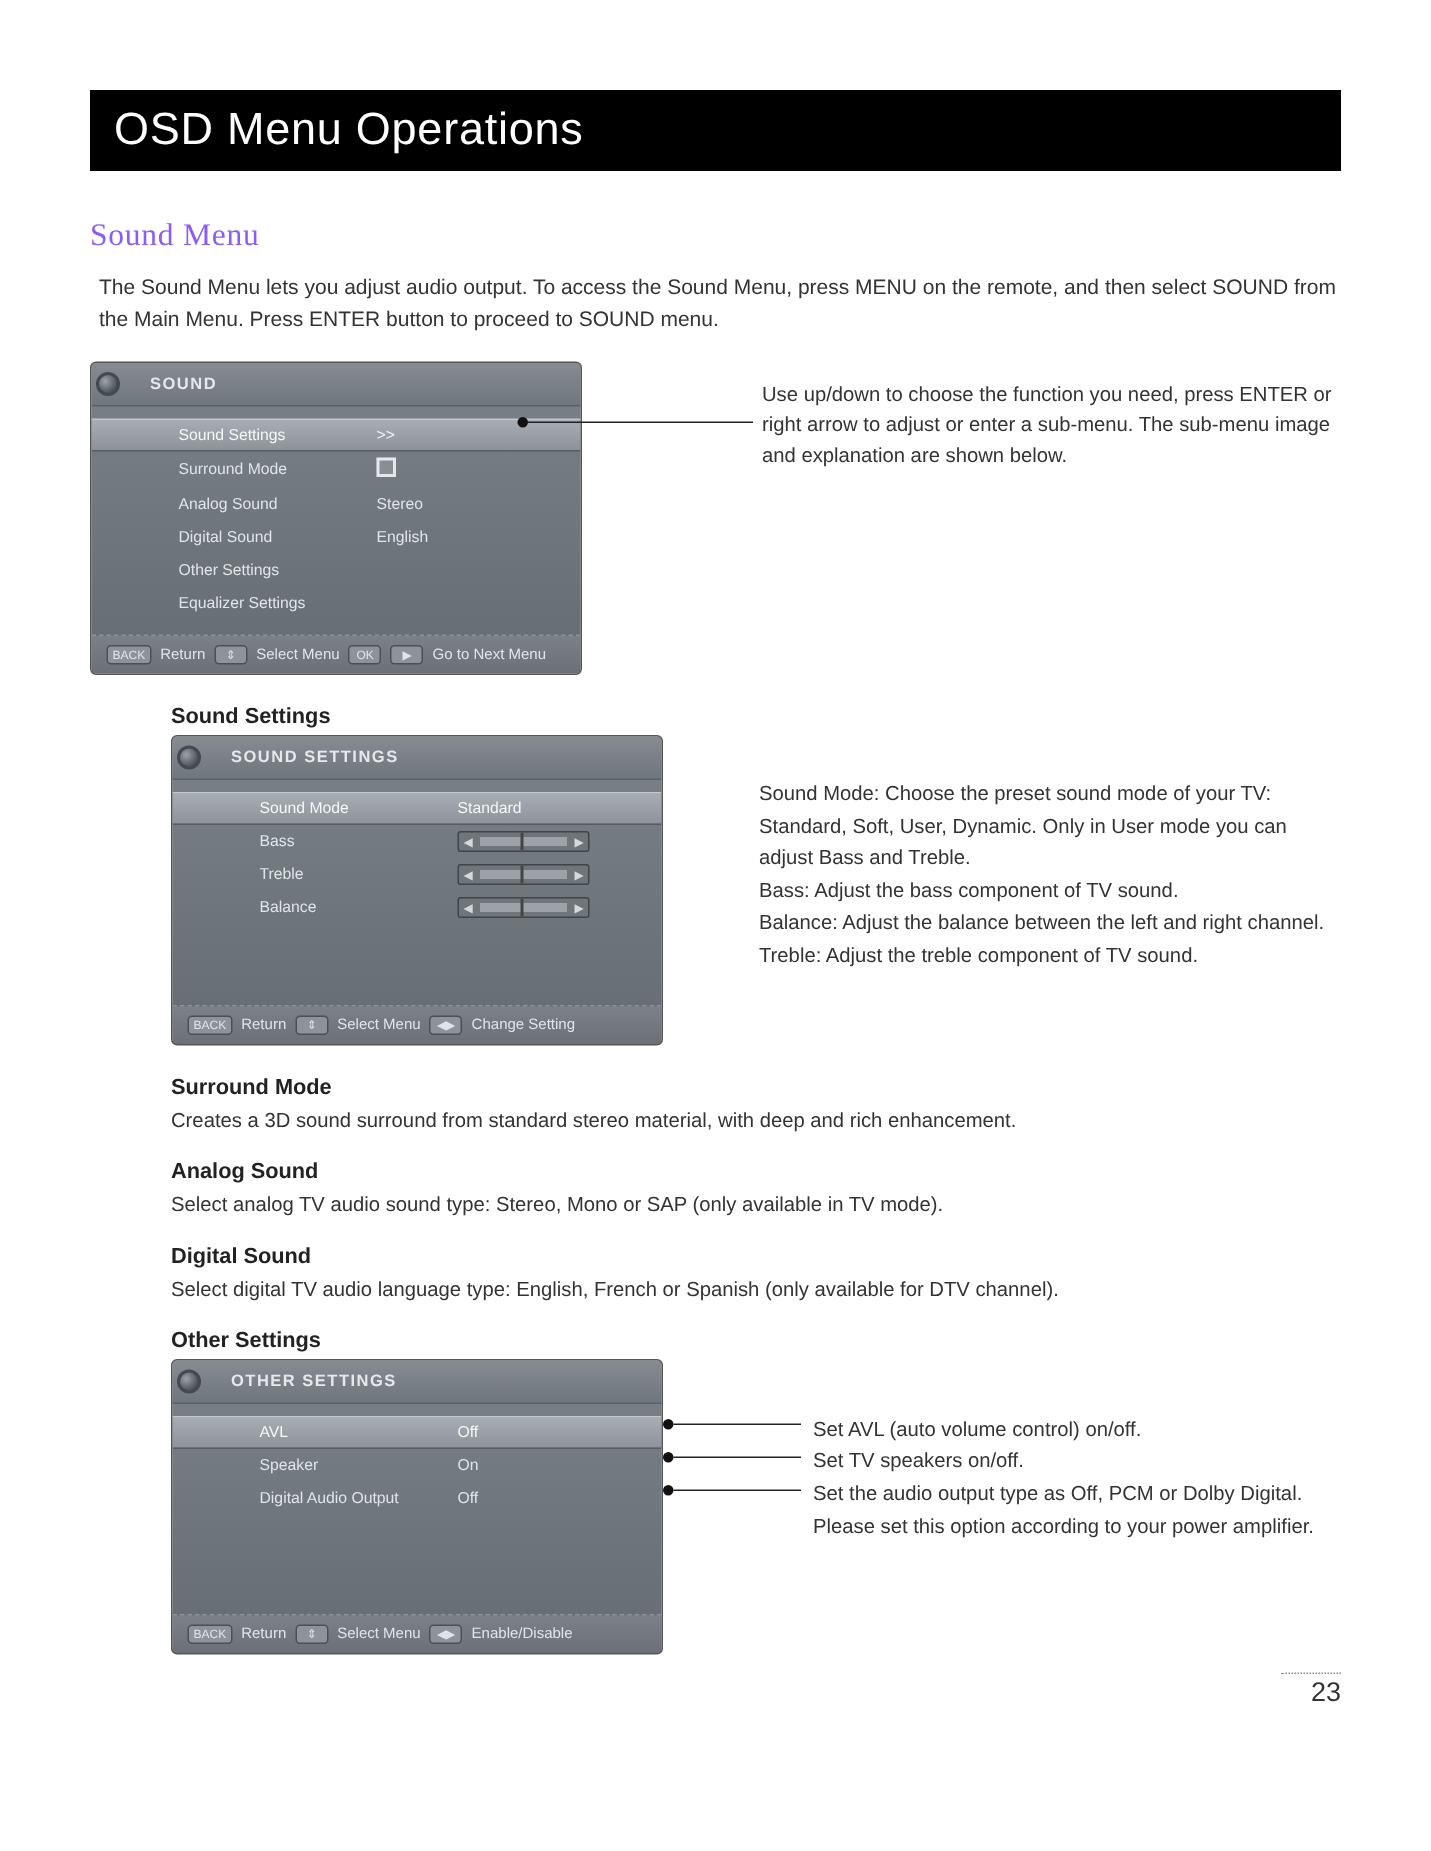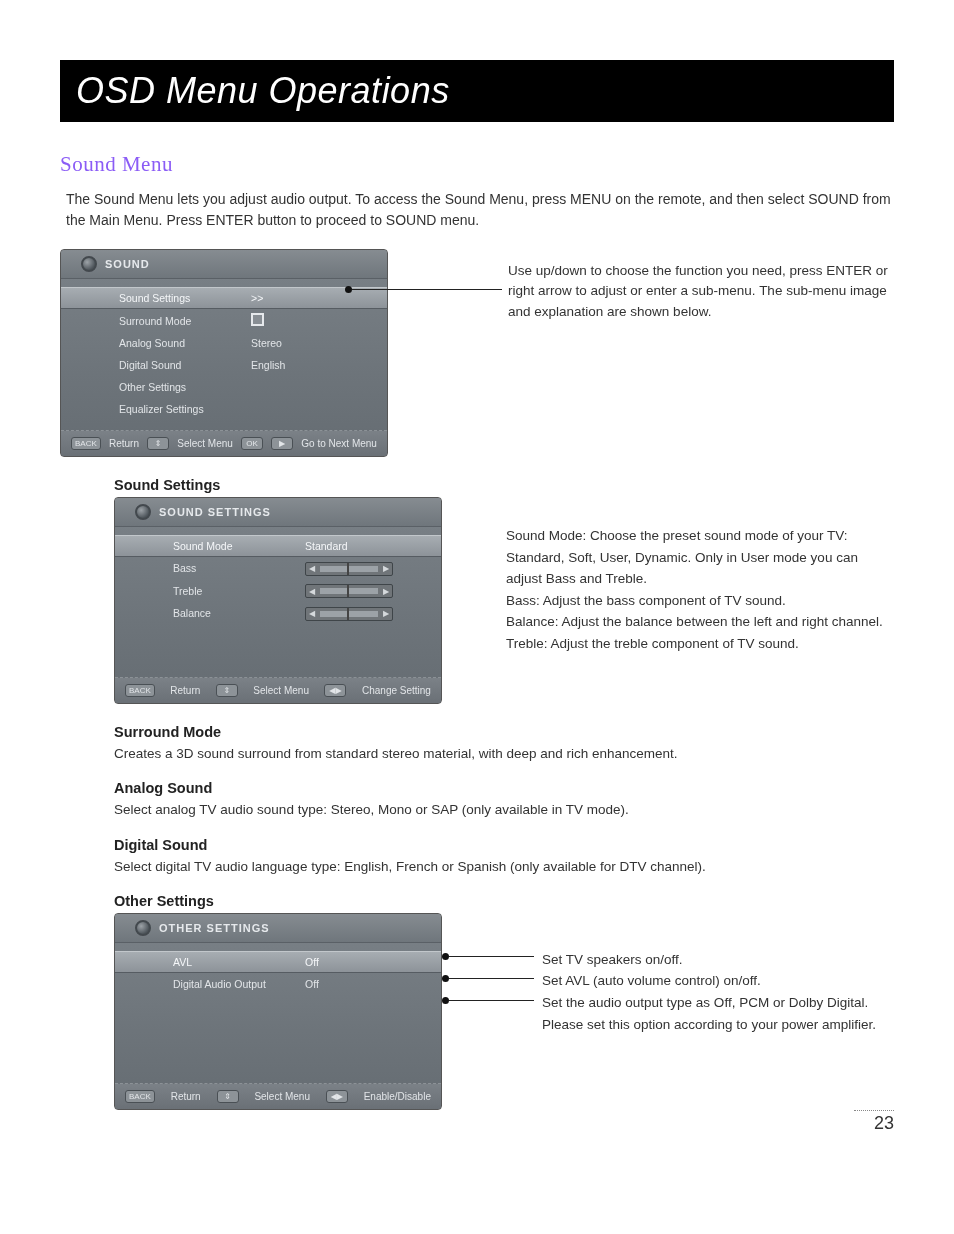--- a/index.html
+++ b/index.html
@@ -12,23 +12,22 @@
     color: #2a2a2a;
   }
   .header-bar {
     background: #000;
     color: #fff;
     padding: 10px 16px 10px 16px;
     margin: 0 0 30px 0;
   }
   .header-bar h1 {
     font-weight: 300;
-    font-size: 36px;
+    font-size: 30px;
     letter-spacing: 0.5px;
-    font-style: italic;
   }
   .section-title {
     font-size: 21px;
     font-weight: 300;
     color: #8b5cf6;
     margin: 0 0 12px 0;
     letter-spacing: 0.5px;
     font-family: Liberation Serif, serif;
   }
   .intro-text {
@@ -51,22 +50,22 @@
     border-radius: 4px;
     overflow: hidden;
     font-size: 11px;
     color: #dcdfe2;
     flex-shrink: 0;
     position: relative;
   }
   .osd-header {
     display: flex;
     align-items: center;
-    gap: 8px;
-    padding: 6px 20px;
+    gap: 20px;
+    padding: 6px 3px;
     background: linear-gradient(180deg,#868c91,#6f767c);
     border-bottom: 1px solid #5a6066;
   }
   .osd-header .knob {
     width: 16px; height: 16px;
     border-radius: 50%;
     background: radial-gradient(circle at 35% 35%, #9da3a8, #4e555b 70%);
     border: 2px solid #43494e;
   }
   .osd-header .ttl {
@@ -118,21 +117,20 @@
   .slider-pill .bar::after { content:""; position:absolute; left:46%; top:-3px; width:2px; height:12px; background:#444; }
   .osd-footer {
     display: flex;
     align-items: center;
     gap: 6px;
     padding: 6px 10px;
     background: linear-gradient(180deg,#7b8187,#6a7076);
     border-top: 1px dashed #8c9297;
     font-size: 10px;
     color: #e2e5e8;
-    justify-content: space-between;
   }
   .osd-footer .key {
     display: inline-flex;
     align-items: center;
     justify-content: center;
     min-width: 22px;
     height: 13px;
     border: 1px solid #4a5055;
     border-radius: 3px;
     background: #8d9398;
@@ -191,21 +189,21 @@
     margin-left: 100px;
     padding-top: 36px;
     font-size: 13.5px;
     line-height: 1.6;
     color: #333;
   }
   .page-num {
     text-align: right;
     font-size: 18px;
     color: #333;
-    margin-top: 0;
+    margin-top: 12px;
     border-top: 1px dotted #888;
     padding-top: 2px;
     width: 40px;
     margin-left: auto;
   }
 </style>
 </head>
 <body>
 
 <div class="header-bar">
@@ -329,20 +327,24 @@
     <div class="osd-header">
       <span class="knob"></span>
       <span class="ttl">OTHER SETTINGS</span>
     </div>
     <div class="osd-body" style="min-height:140px;">
       <div class="osd-row highlight">
         <span class="lbl">AVL</span>
         <span class="val">Off</span>
       </div>
       <div class="osd-row">
+        <span class="lbl">Speaker</span>
+        <span class="val">On</span>
+      </div>
+      <div class="osd-row">
         <span class="lbl">Digital Audio Output</span>
         <span class="val">Off</span>
       </div>
     </div>
     <div class="osd-footer">
       <span class="key">BACK</span>
       <span>Return</span>
       <span class="key">⇕</span>
       <span>Select Menu</span>
       <span class="key">◀▶</span>
@@ -351,19 +353,19 @@
   </div>
 
   <span class="callout-dot" style="left:328px; top:40px;"></span>
   <span class="callout-line" style="left:335px; top:43px; width:85px;"></span>
   <span class="callout-dot" style="left:328px; top:62px;"></span>
   <span class="callout-line" style="left:335px; top:65px; width:85px;"></span>
   <span class="callout-dot" style="left:328px; top:84px;"></span>
   <span class="callout-line" style="left:335px; top:87px; width:85px;"></span>
 
   <div class="other-callouts">
+    <div>Set AVL (auto volume control) on/off.</div>
     <div>Set TV speakers on/off.</div>
-    <div>Set AVL (auto volume control) on/off.</div>
     <div>Set the audio output type as Off, PCM or Dolby Digital. Please set this option according to your power amplifier.</div>
   </div>
 </div>
 
 <div class="page-num">23</div>
 
 </body></html>

